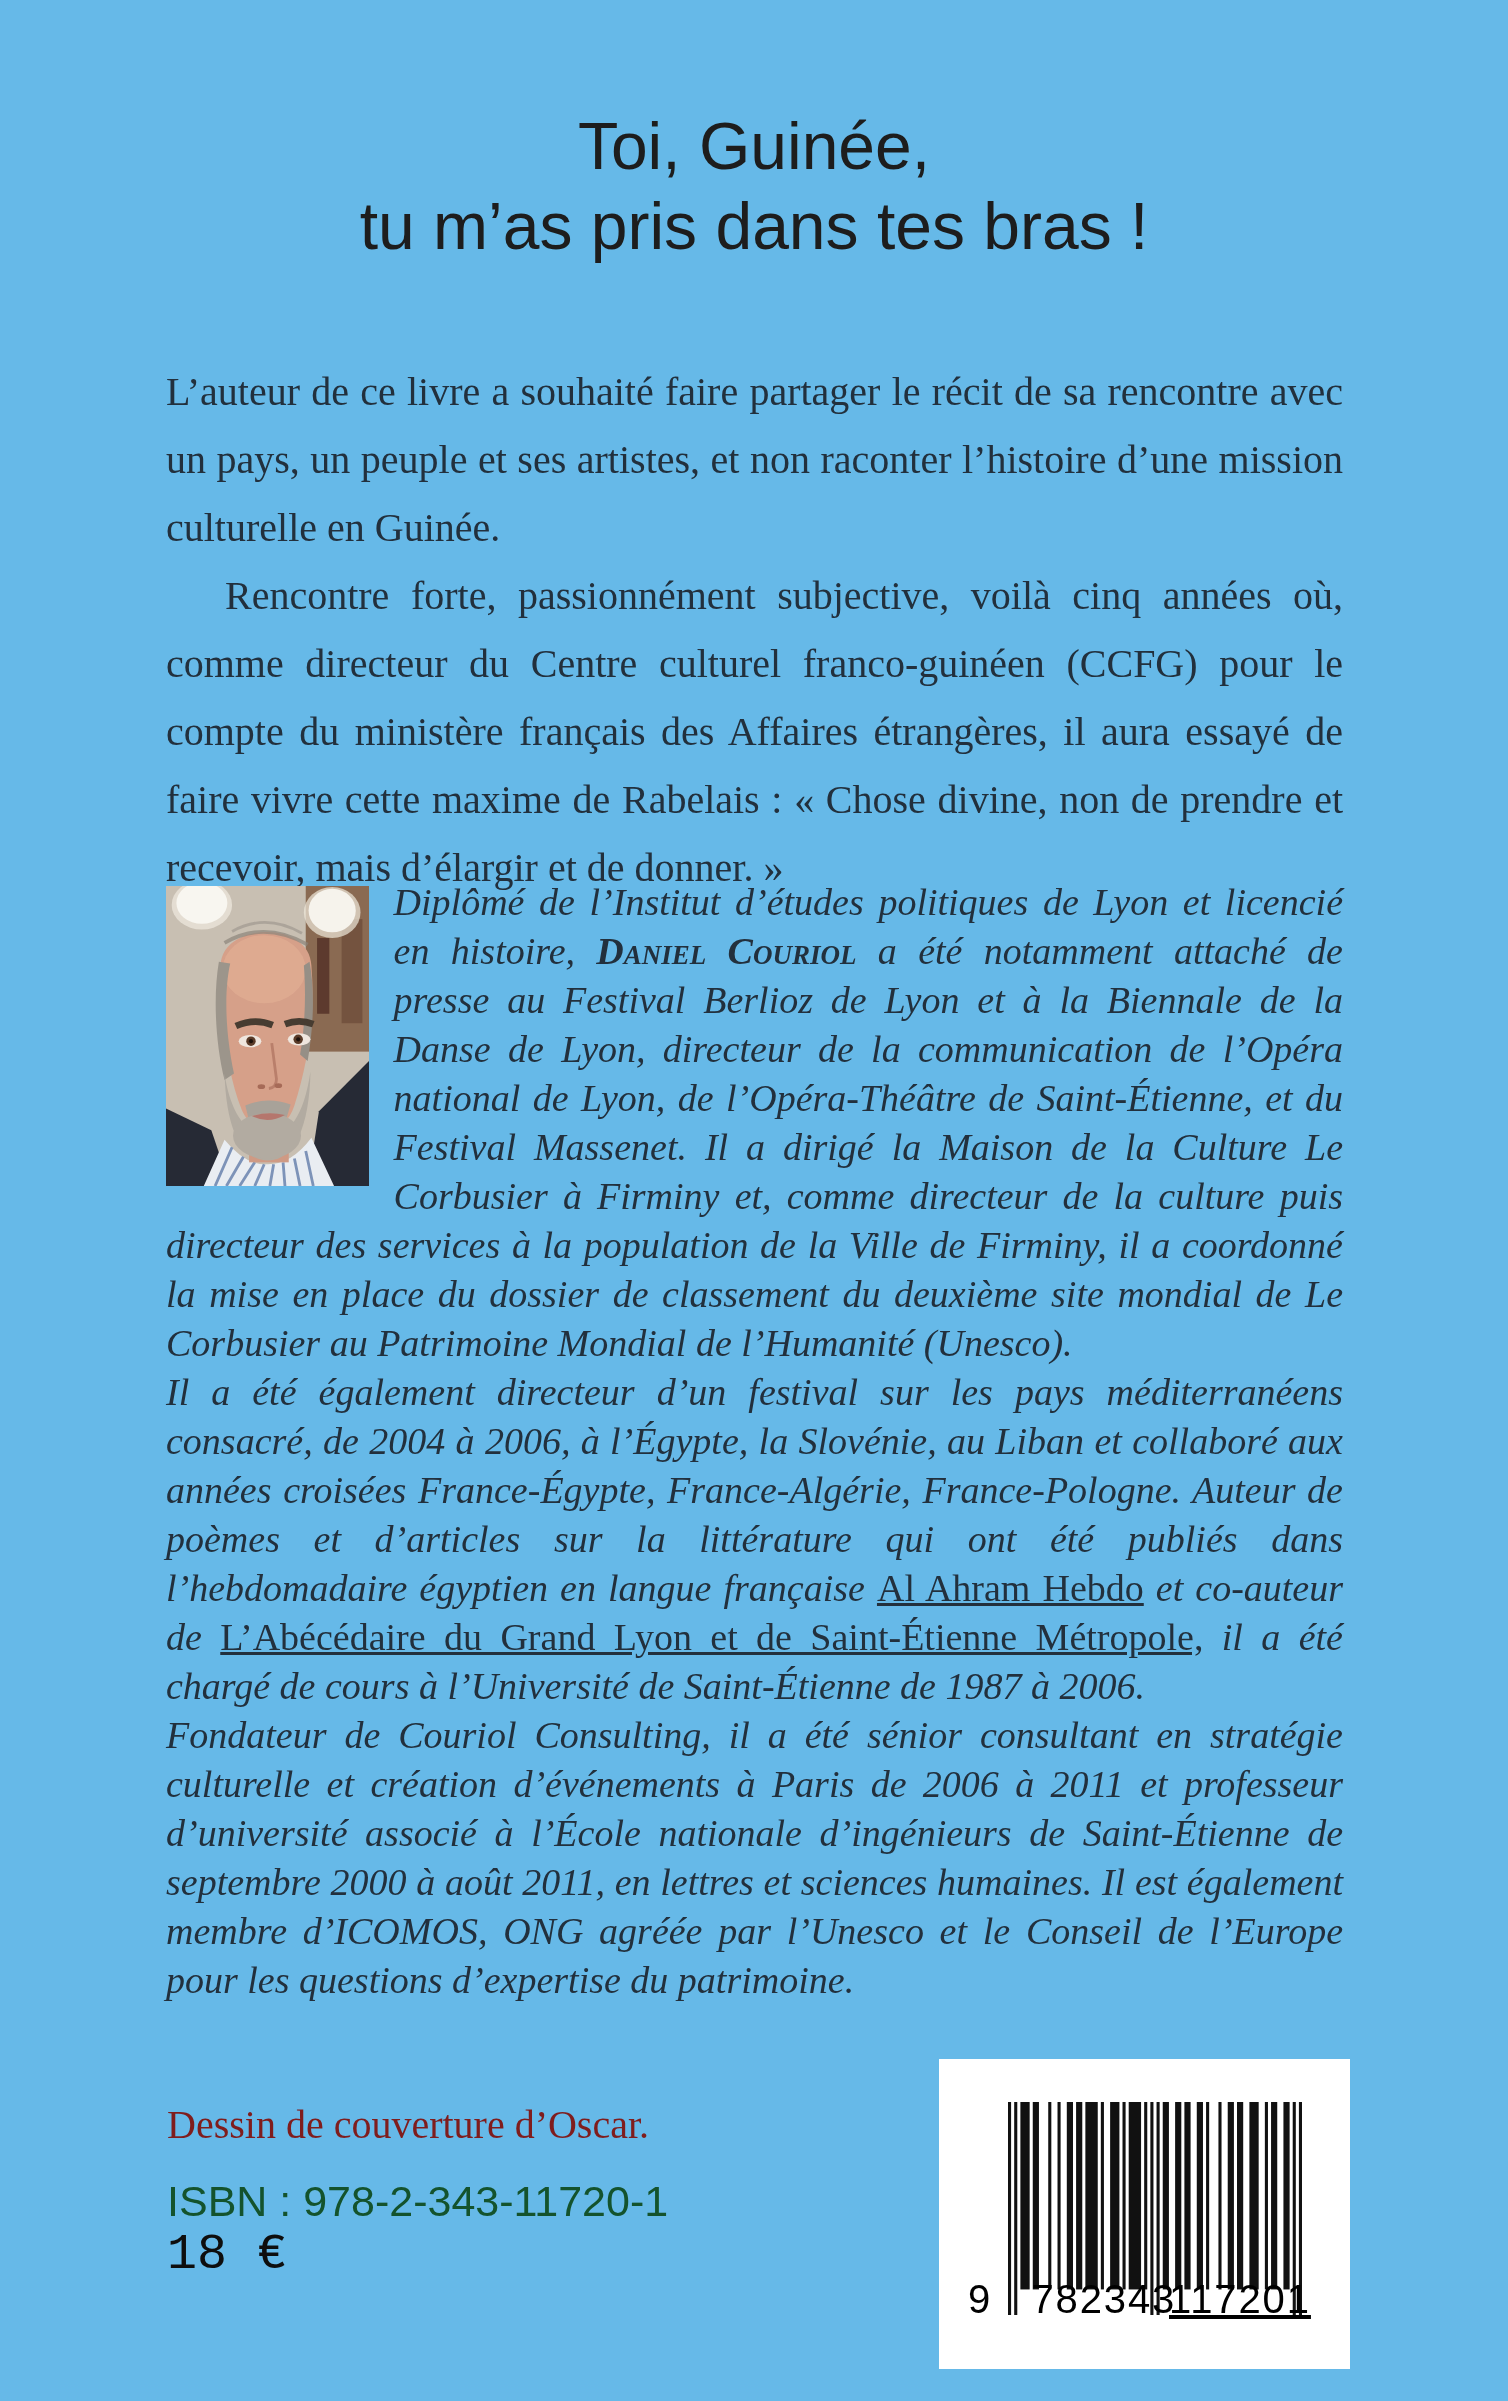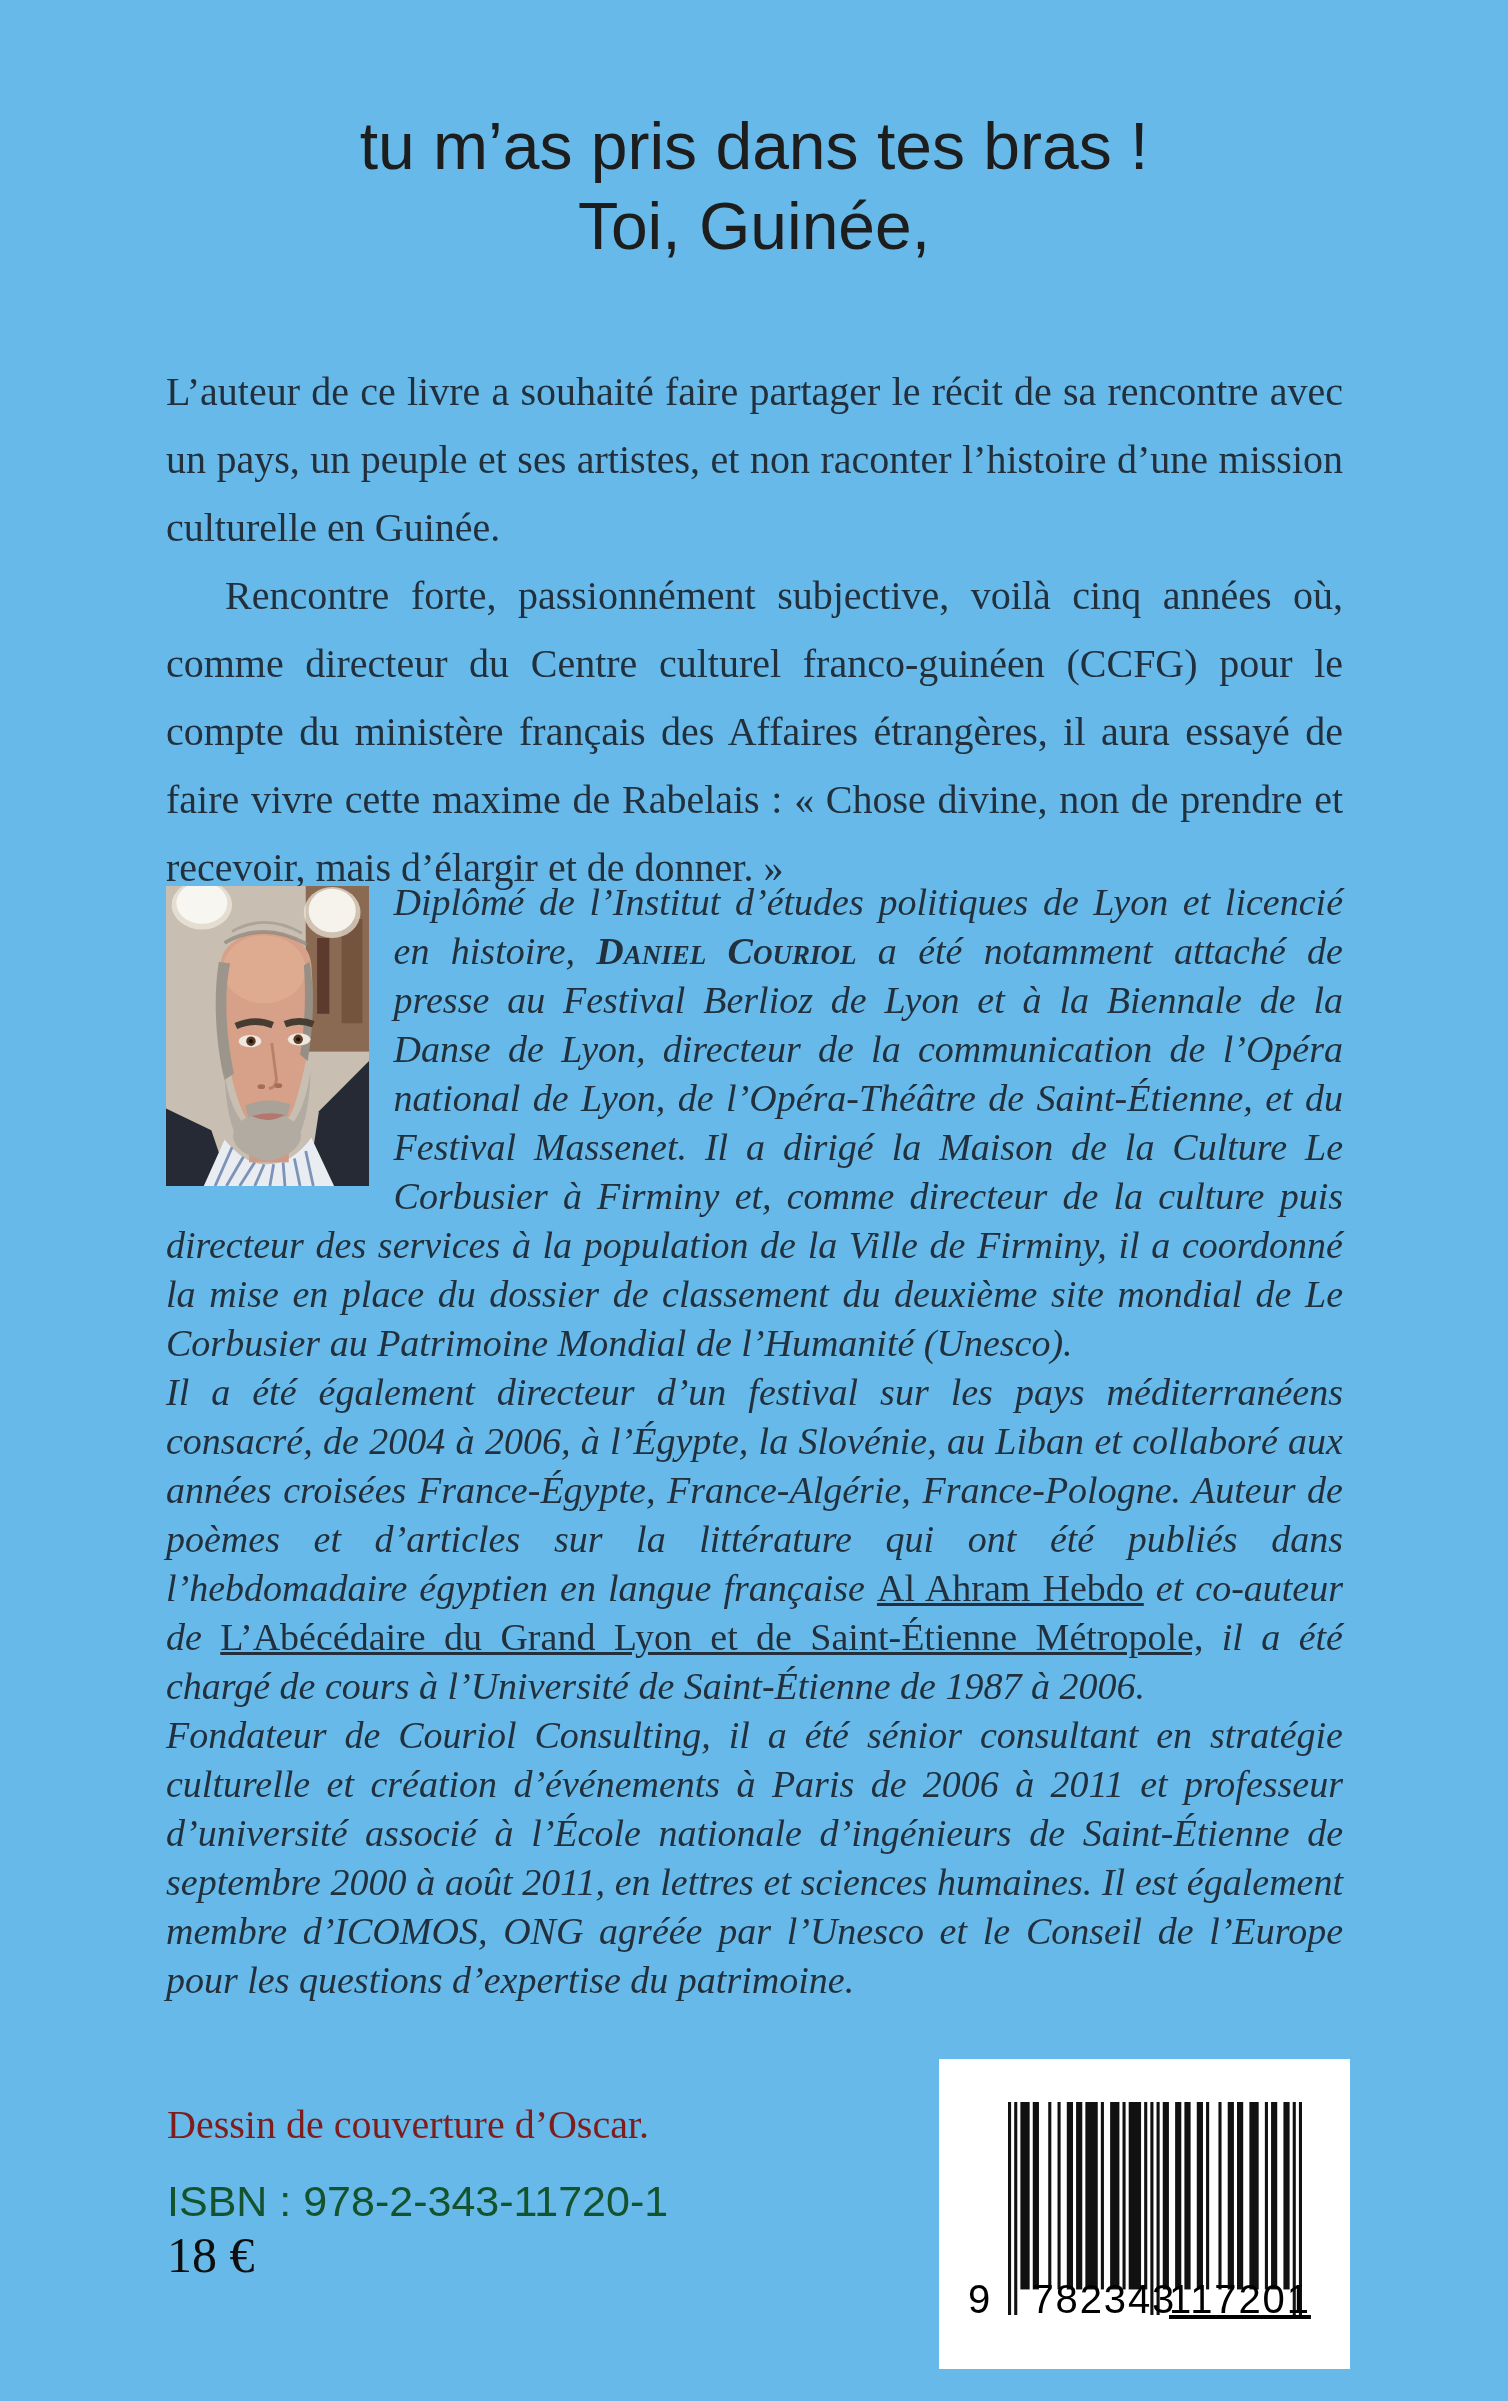--- a/index.html
+++ b/index.html
@@ -31,21 +31,21 @@
   .photo svg { display:block; width:203px; height:300px; }
   .bio span.name { font-weight:bold; font-variant:small-caps;font-family:Liberation Serif, serif; }
   .bio span.roman { font-style:normal;text-decoration:underline; }
   .credit { position:absolute; top:2101px; left:167px; font-size:40px; color:#7f1d1d; }
   .isbn {
     position:absolute; top:2177px; left:167px;
     font-family:"Liberation Sans", sans-serif; font-size:43px; color:#14532d;
   }
   .price {
     position:absolute; top:2226px; left:167px;
-    font-family:Liberation Serif, serif; font-size:50px; color:#0e0e0e;
+    font-family:Liberation Mono, monospace; font-size:50px; color:#0e0e0e;
   }
   .barcode-box {
     position:absolute; left:939px; top:2059px; width:411px; height:310px;
     background:#ffffff;
   }
   .bars { position:absolute; left:69px; top:43px; width:294px; height:213px; }
   .bars svg { display:block; width:100%; height:100%; fill:#111111; }
   .bc-digits {
     position:absolute; left:69px; top:218px; width:294px; height:47px;
     font-family:"Liberation Sans", sans-serif; font-size:40px; color:#000;
@@ -54,22 +54,22 @@
   .d-first { left:-40px; }
   .d-g1 { left:11.4px; width:123px; text-align:center; letter-spacing:1.9px;padding-left:12px; }
   .d-g2 { left:161px; width:123px; text-align:center; letter-spacing:1.9px;text-decoration:underline; }
 </style>
 </head>
 <body>
 
 <div class="page" style="background: rgb(102, 185, 232);">
 
   <div class="title">
+    <div>Toi, Guinée,</div>
     <div>tu m’as pris dans tes bras !</div>
-    <div>Toi, Guinée,</div>
   </div>
 
   <div class="intro">
     <p>L’auteur de ce livre a souhaité faire partager le récit de sa rencontre avec un pays, un peuple et ses artistes, et non raconter l’histoire d’une mission culturelle en Guinée.</p>
     <p class="indent">Rencontre forte, passionnément subjective, voilà cinq années où, comme directeur du Centre culturel franco-guinéen (CCFG) pour le compte du ministère français des Affaires étrangères, il aura essayé de faire vivre cette maxime de Rabelais : « Chose divine, non de prendre et recevoir, mais d’élargir et de donner. »</p>
   </div>
 
   <div class="bio">
     <div class="photo">
       <svg viewBox="0 0 215 317" preserveAspectRatio="none">

